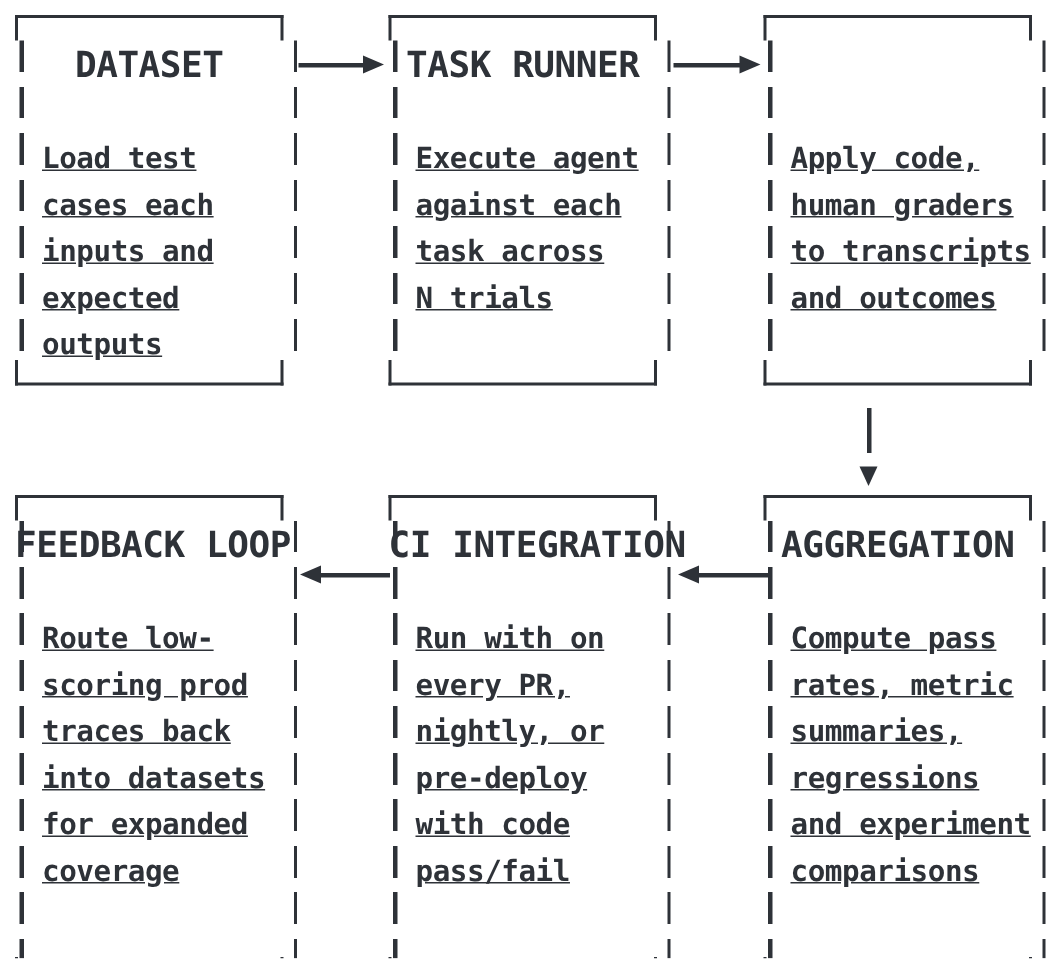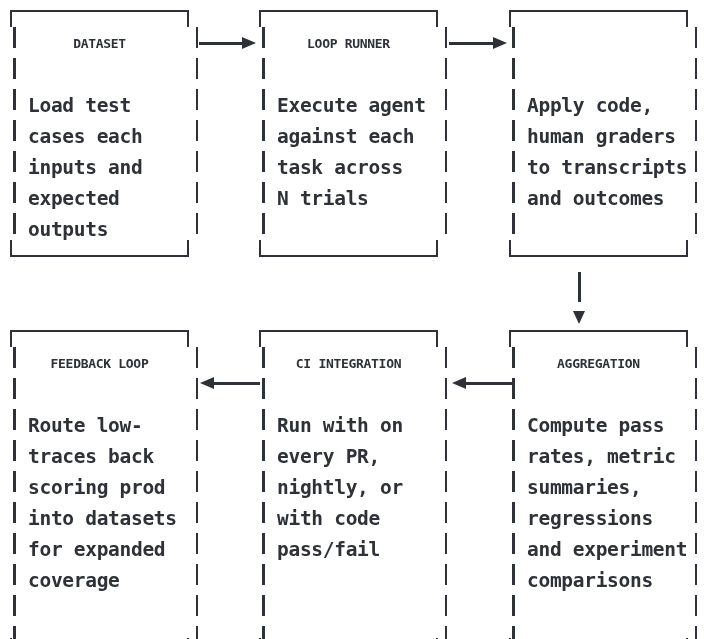--- a/index.html
+++ b/index.html
@@ -24,25 +24,25 @@
 
   
   .wall { position: absolute; top: 17px; bottom: 16px; width: 2.5px;
     background-image: repeating-linear-gradient(to bottom,
       var(--stroke, #2e3238) 0, var(--stroke, #2e3238) 21px,
       transparent 21px, transparent 31px); }
   .wall.left  { left: 3px; }
   .wall.right { right: 0; }
 
   .title { position: absolute; top: 18px; left: 0; right: 9px; height: 31px;
-           line-height: 31px; text-align: center; font-size: 13px;
+           line-height: 31px; text-align: center; font-size: 24px;
            letter-spacing: -0.3px; white-space: pre; }
   .desc  { position: absolute; top: 80px; left: 18px; right: 0;
            font-size: 19.5px; line-height: 31px; letter-spacing: -0.3px; }
-  .line  { white-space: pre; height: 31px; }
+  .line  { white-space: pre; height: 31px; text-decoration: underline; }
 
   
   .arrow { position: absolute; height: 13px; }
   .arrow .shaft { position: absolute; background: var(--stroke, #2e3238); }
   .arrow .head  { position: absolute; width: 0; height: 0; }
   .arrow.right .shaft { left: 0; right: 12px; top: 5.25px; height: 2.5px; }
   .arrow.right .head  { right: 0; top: 0;
     border-top: 6.5px solid transparent; border-bottom: 6.5px solid transparent;
     border-left: 14px solid var(--stroke, #2e3238); }
   .arrow.left .shaft { left: 12px; right: 0; top: 5.25px; height: 2.5px; }
@@ -72,21 +72,21 @@
       <div class="line">expected</div>
       <div class="line">outputs</div>
     </div>
     <div class="bracket bottom"></div>
   </div>
 
   <div class="box r1 c2">
     <div class="bracket top"></div>
     <div class="wall left"></div>
     <div class="wall right"></div>
-    <div class="title">LOOP RUNNER</div>
+    <div class="title">TASK RUNNER</div>
     <div class="desc">
       <div class="line">Execute agent</div>
       <div class="line">against each</div>
       <div class="line">task across</div>
       <div class="line">N trials</div>
     </div>
     <div class="bracket bottom"></div>
   </div>
 
   <div class="box r1 c3">
@@ -102,38 +102,39 @@
     <div class="bracket bottom"></div>
   </div>
 
   <div class="box r2 c1">
     <div class="bracket top"></div>
     <div class="wall left"></div>
     <div class="wall right"></div>
     <div class="title">FEEDBACK LOOP</div>
     <div class="desc">
       <div class="line">Route low-</div>
+      <div class="line">scoring prod</div>
       <div class="line">traces back</div>
-      <div class="line">scoring prod</div>
       <div class="line">into datasets</div>
       <div class="line">for expanded</div>
       <div class="line">coverage</div>
     </div>
     <div class="bracket bottom"></div>
   </div>
 
   <div class="box r2 c2">
     <div class="bracket top"></div>
     <div class="wall left"></div>
     <div class="wall right"></div>
     <div class="title">CI INTEGRATION</div>
     <div class="desc">
       <div class="line">Run with on</div>
       <div class="line">every PR,</div>
       <div class="line">nightly, or</div>
+      <div class="line">pre-deploy</div>
       <div class="line">with code</div>
       <div class="line">pass/fail</div>
     </div>
     <div class="bracket bottom"></div>
   </div>
 
   <div class="box r2 c3">
     <div class="bracket top"></div>
     <div class="wall left"></div>
     <div class="wall right"></div>

